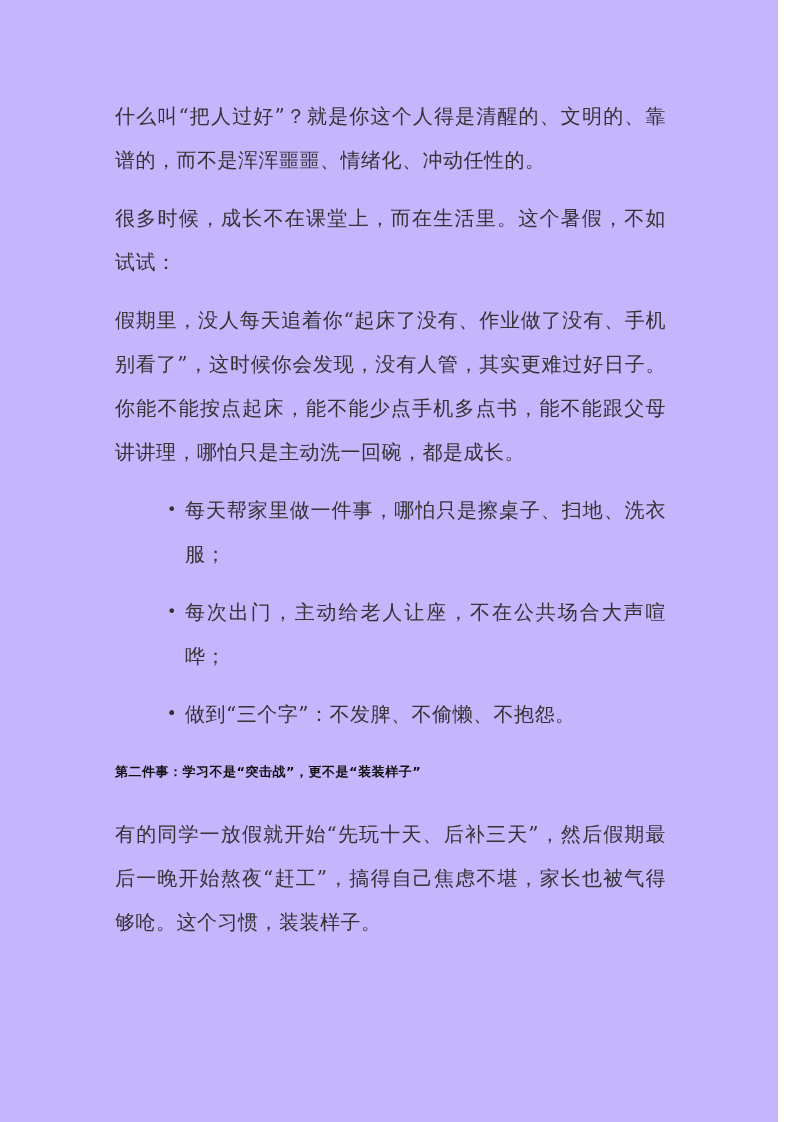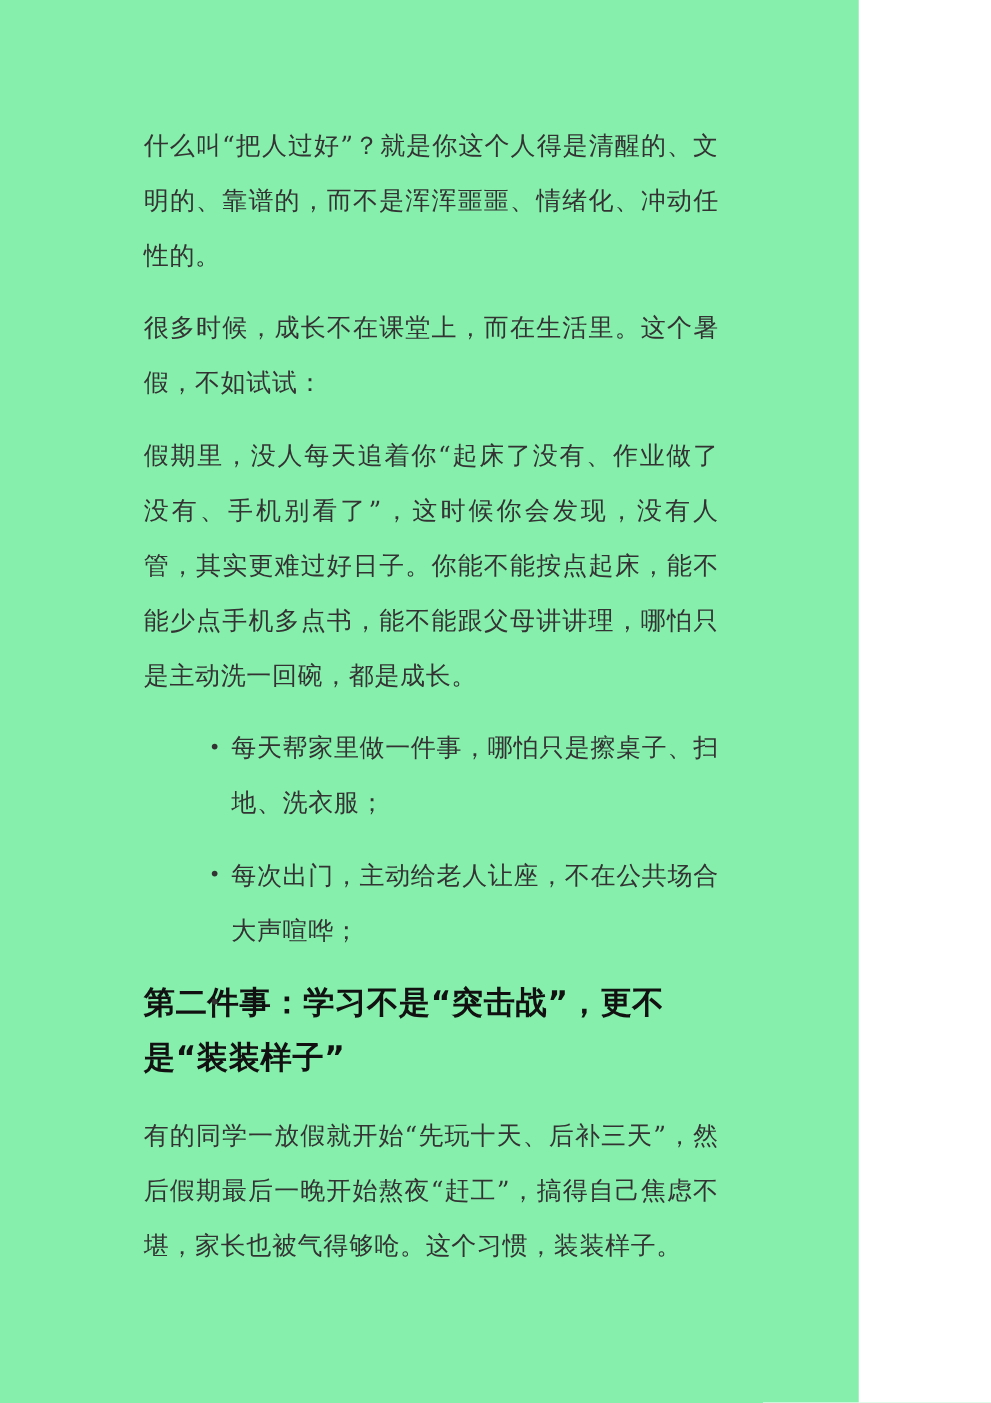--- a/index.html
+++ b/index.html
@@ -7,24 +7,24 @@
     padding: 0;
     background: #ffffff;
   }
   body {
     width: 793px;
     height: 1122px;
     overflow: hidden;
   }
   .doc-page {
     box-sizing: border-box;
-    width: 687px;
+    width: 778px;
     height: 1122px;
     padding: 94px 112px 0 115px;
-    background: #86efac;
+    background: #c4b5fd;
     font-family: "DejaVu Serif", "Liberation Serif", serif;
     font-size: 20px;
     color: #333333;
   }
   .para {
     margin: 0 0 14px 0;
     line-height: 44px;
     text-align: justify;
     letter-spacing: 0.5px;
   }
@@ -45,21 +45,21 @@
     left: 52px;
     top: 0;
     line-height: 44px;
     font-family: "DejaVu Sans", "Liberation Sans", sans-serif;
     font-size: 16px;
   }
   .heading {
     font-family: "DejaVu Sans", "Liberation Sans", sans-serif;
     font-weight: bold;
     color: #111111;
-    font-size: 25px;
+    font-size: 13px;
     line-height: 44px;
     margin: 2px 0 18px 0;
     letter-spacing: 0.5px;
   }
 </style>
 </head>
 <body>
 
 <div class="doc-page">
 
@@ -80,20 +80,21 @@
       <span class="bullet-dot">•</span>
       <span>每次出门，主动给老人让座，不在公共场合大声喧哗；</span>
     </div>
 
     <div class="bullet-item">
       <span class="bullet-dot">•</span>
     </div>
 
     <div class="bullet-item">
       <span class="bullet-dot">•</span>
+      <span>做到“三个字”：不发脾、不偷懒、不抱怨。</span>
     </div>
 
   </div>
 
 
   <h2 class="heading">第二件事：学习不是“突击战”，更不是“装装样子”</h2>
 
   <p class="para">有的同学一放假就开始“先玩十天、后补三天”，然后假期最后一晚开始熬夜“赶工”，搞得自己焦虑不堪，家长也被气得够呛。这个习惯，装装样子。</p>
 
 </div>

